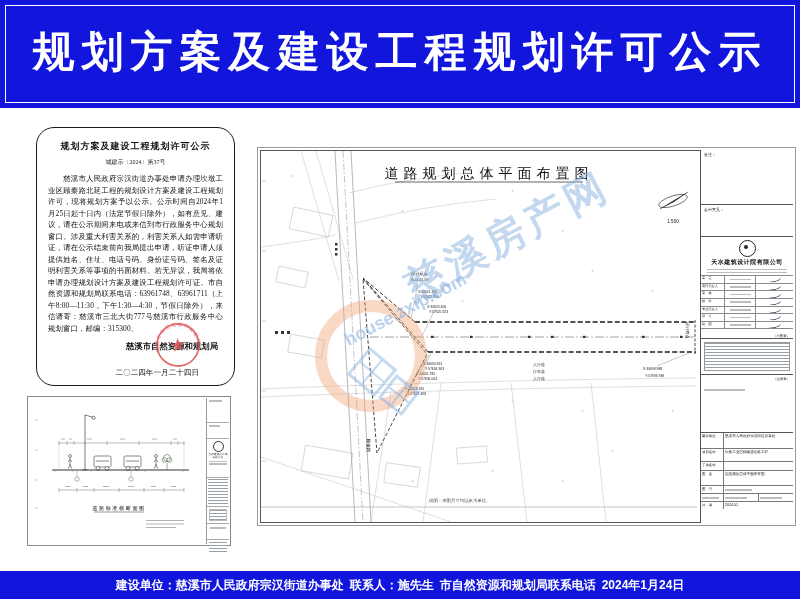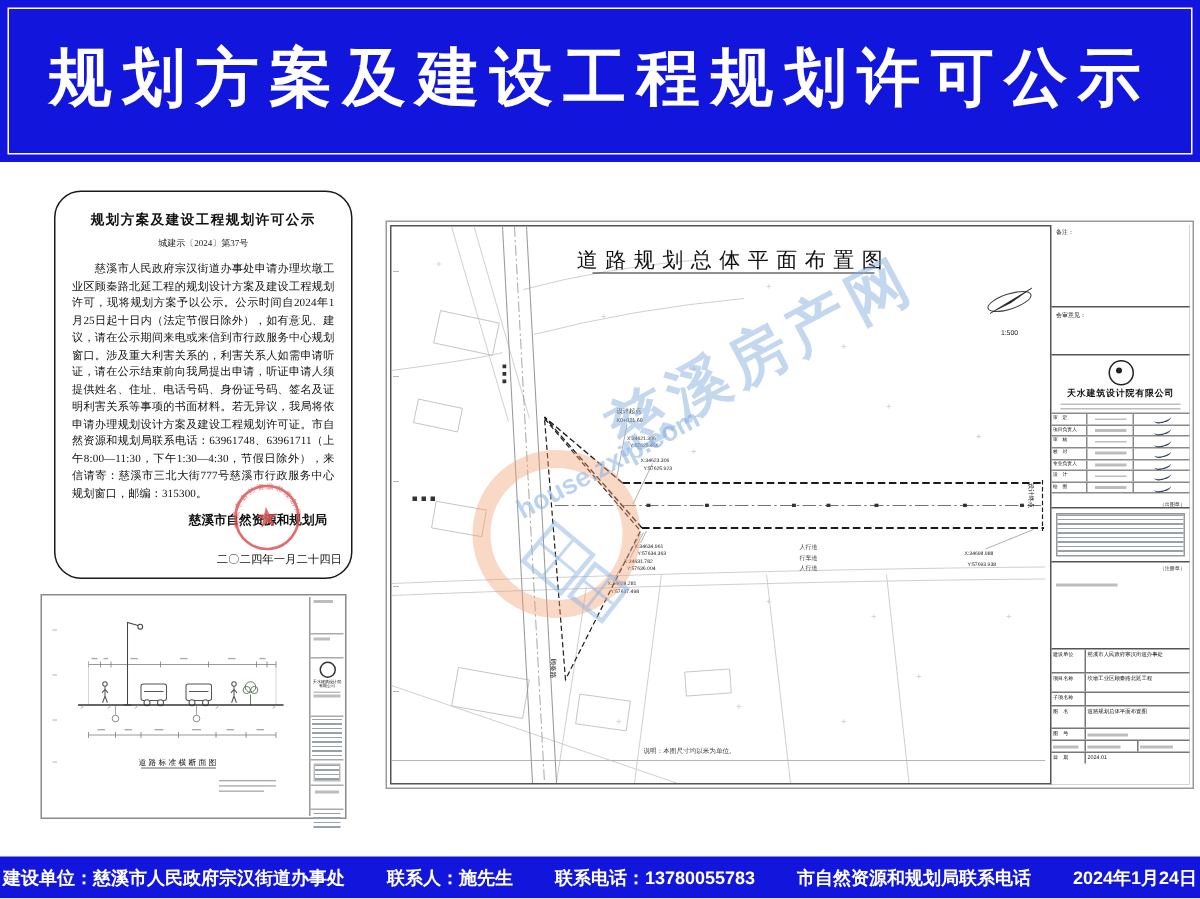--- a/index.html
+++ b/index.html
@@ -5,30 +5,30 @@
   html,body{margin:0;padding:0;}
   #page{position:relative;width:800px;height:599px;background:#ffffff;overflow:hidden;
         font-family:"Liberation Sans","DejaVu Sans",sans-serif;}
   .abs{position:absolute;}
   
   .banner{position:absolute;left:0;width:800px;}
   #top-banner{top:0;height:108px;}
   #top-banner .inner{position:absolute;inset:5px;border:1px solid #ffffff;}
   #top-banner h1{margin:0;height:108px;line-height:104px;text-align:center;color:#ffffff;
         font-size:42px;font-weight:bold;letter-spacing:7px;}
-  #bottom-banner{top:571px;height:28px;display:flex;align-items:center;justify-content:center;gap:28px;}
+  #bottom-banner{top:571px;height:28px;display:flex;align-items:center;justify-content:center;gap:6px;}
   #bottom-banner span{color:#ffffff;font-size:12px;font-weight:bold;white-space:nowrap;}
   
   #notice-card{left:36px;top:127px;width:197px;height:257px;border:1.6px solid #1a1a1a;
         border-radius:18px;background:#fff;font-family:"Liberation Serif","DejaVu Serif",serif;color:#111;}
   .n-title{margin-top:12px;text-align:center;font-size:9px;font-weight:bold;letter-spacing:1px;}
   .n-docno{margin-top:5px;text-align:center;font-size:6px;color:#222;}
   .n-body{margin:6px 11px 0 11px;font-size:7.4px;line-height:11.5px;text-align:justify;letter-spacing:.1px;}
   .n-sign{position:absolute;right:16px;top:213px;font-size:8.4px;font-weight:bold;}
-  .n-date{position:absolute;right:6px;top:240px;font-size:7.6px;}
+  .n-date{position:absolute;right:35px;top:240px;font-size:7.6px;}
   #seal{position:absolute;left:118px;top:194px;opacity:.82;transform:rotate(-6deg);}
   
   #xs-card{left:27px;top:396px;width:202px;height:148px;border:1px solid #8a8a8a;background:#fff;}
   .xs-strip{position:absolute;right:1px;top:1px;bottom:1px;width:22px;border-left:1px solid #999;background:#fff;}
   .xs-sec{border-bottom:1px solid #aaa;position:relative;}
   .xs-logo{width:9px;height:9px;border:1px solid #333;border-radius:50%;margin:2px auto 1px auto;}
   .xs-co{font-size:3px;line-height:1.15;text-align:center;color:#111;transform:scale(.9);}
   
   #plan-card{left:257px;top:147px;width:537px;height:377px;border:1px solid #9a9a9a;background:#fff;overflow:hidden;}
   #plan-frame{position:absolute;inset:2px;border:1px solid #555;}
@@ -435,18 +435,17 @@
           <div class="inflab">日　期</div>
           <div class="infval">2024.01</div>
         </div>
       </div>
     </div>
   </div>
 
   <div id="bottom-banner" class="banner" style="background: rgb(18, 22, 220);">
     <span>建设单位：慈溪市人民政府宗汉街道办事处</span>
     <span>联系人：施先生</span>
-    <span>联系电话：13780055783</span>
     <span>市自然资源和规划局联系电话</span>
     <span>2024年1月24日</span>
   </div>
 
 </div>
 
 </body></html>

